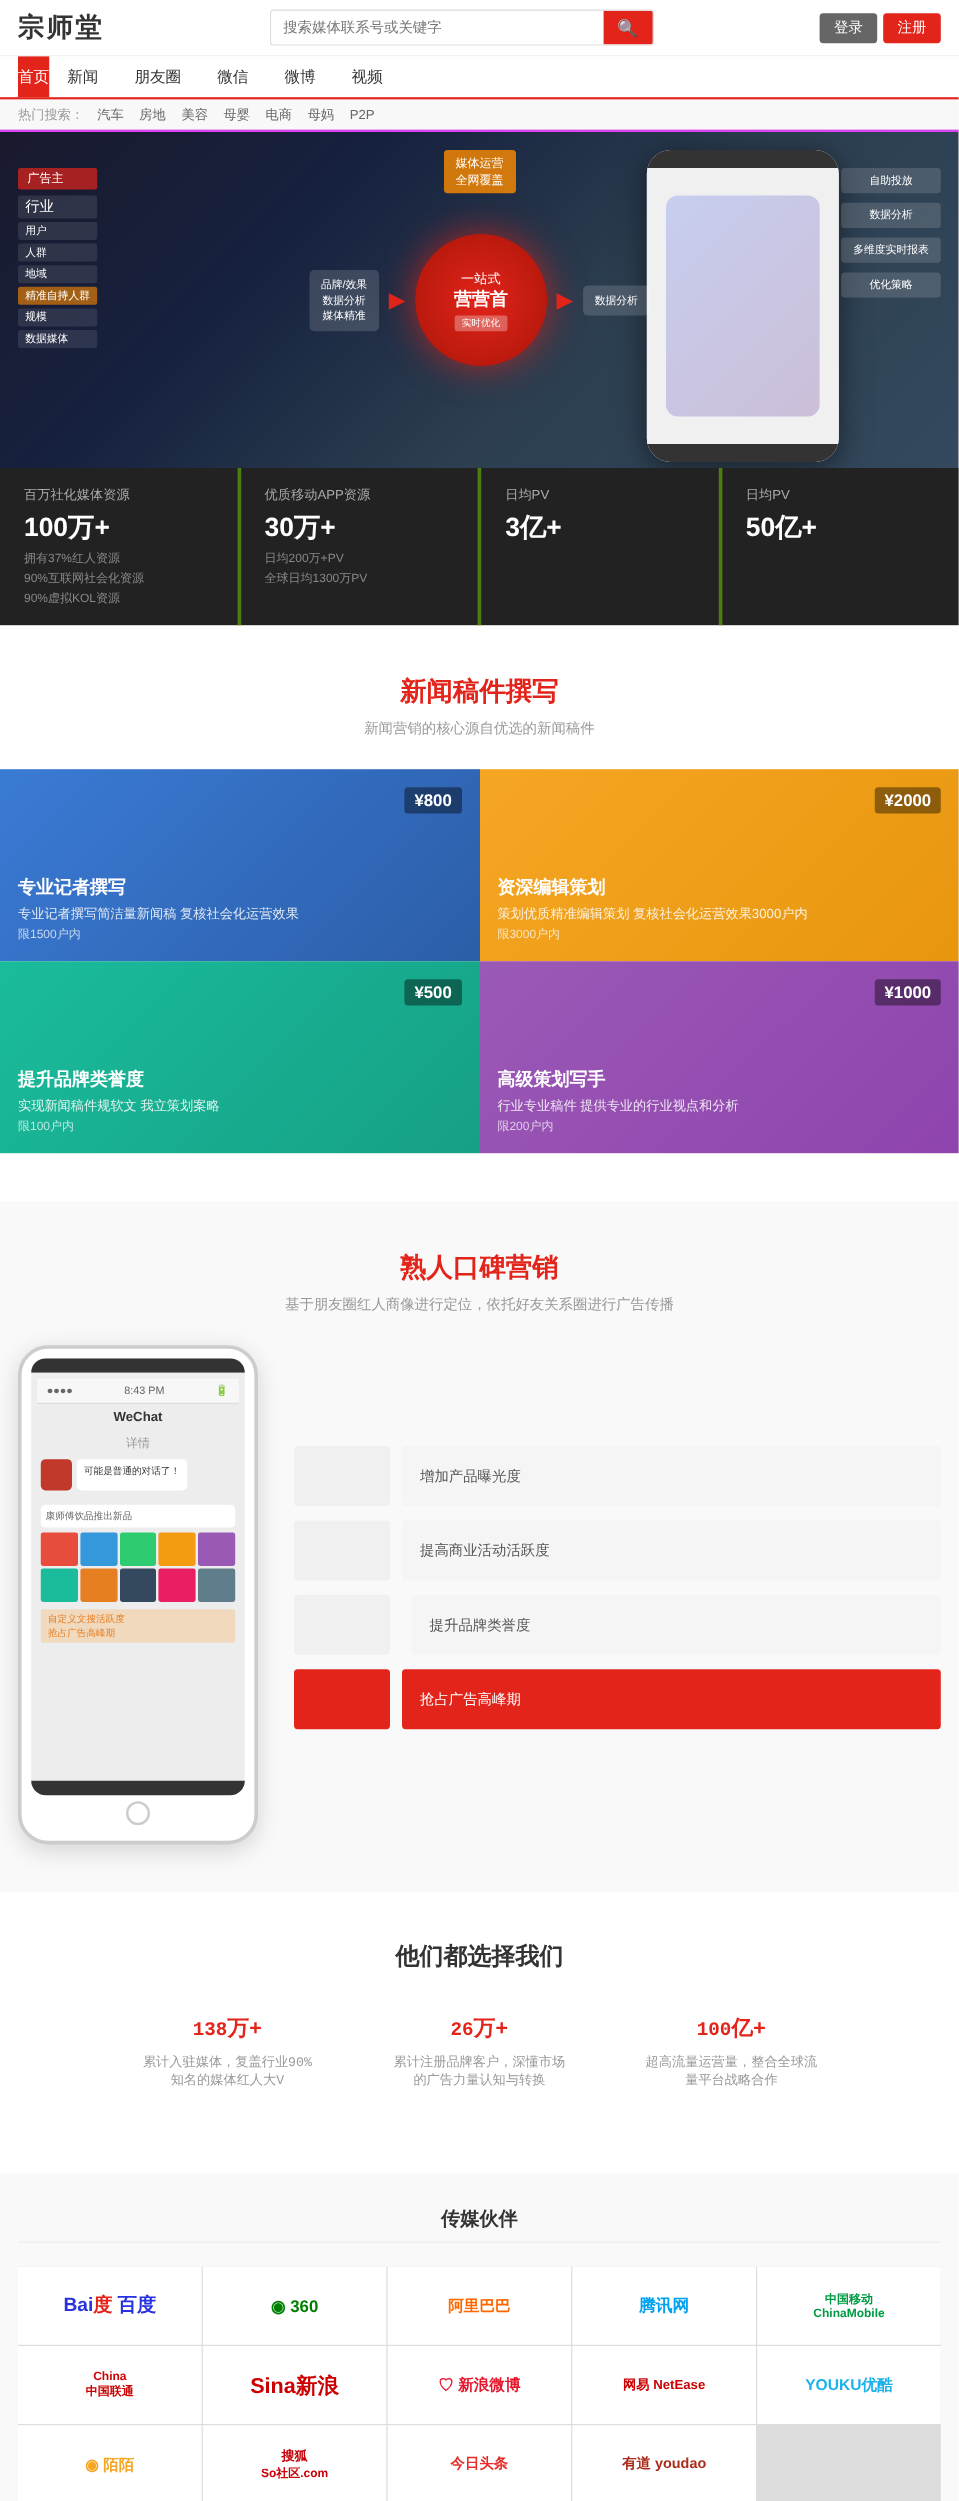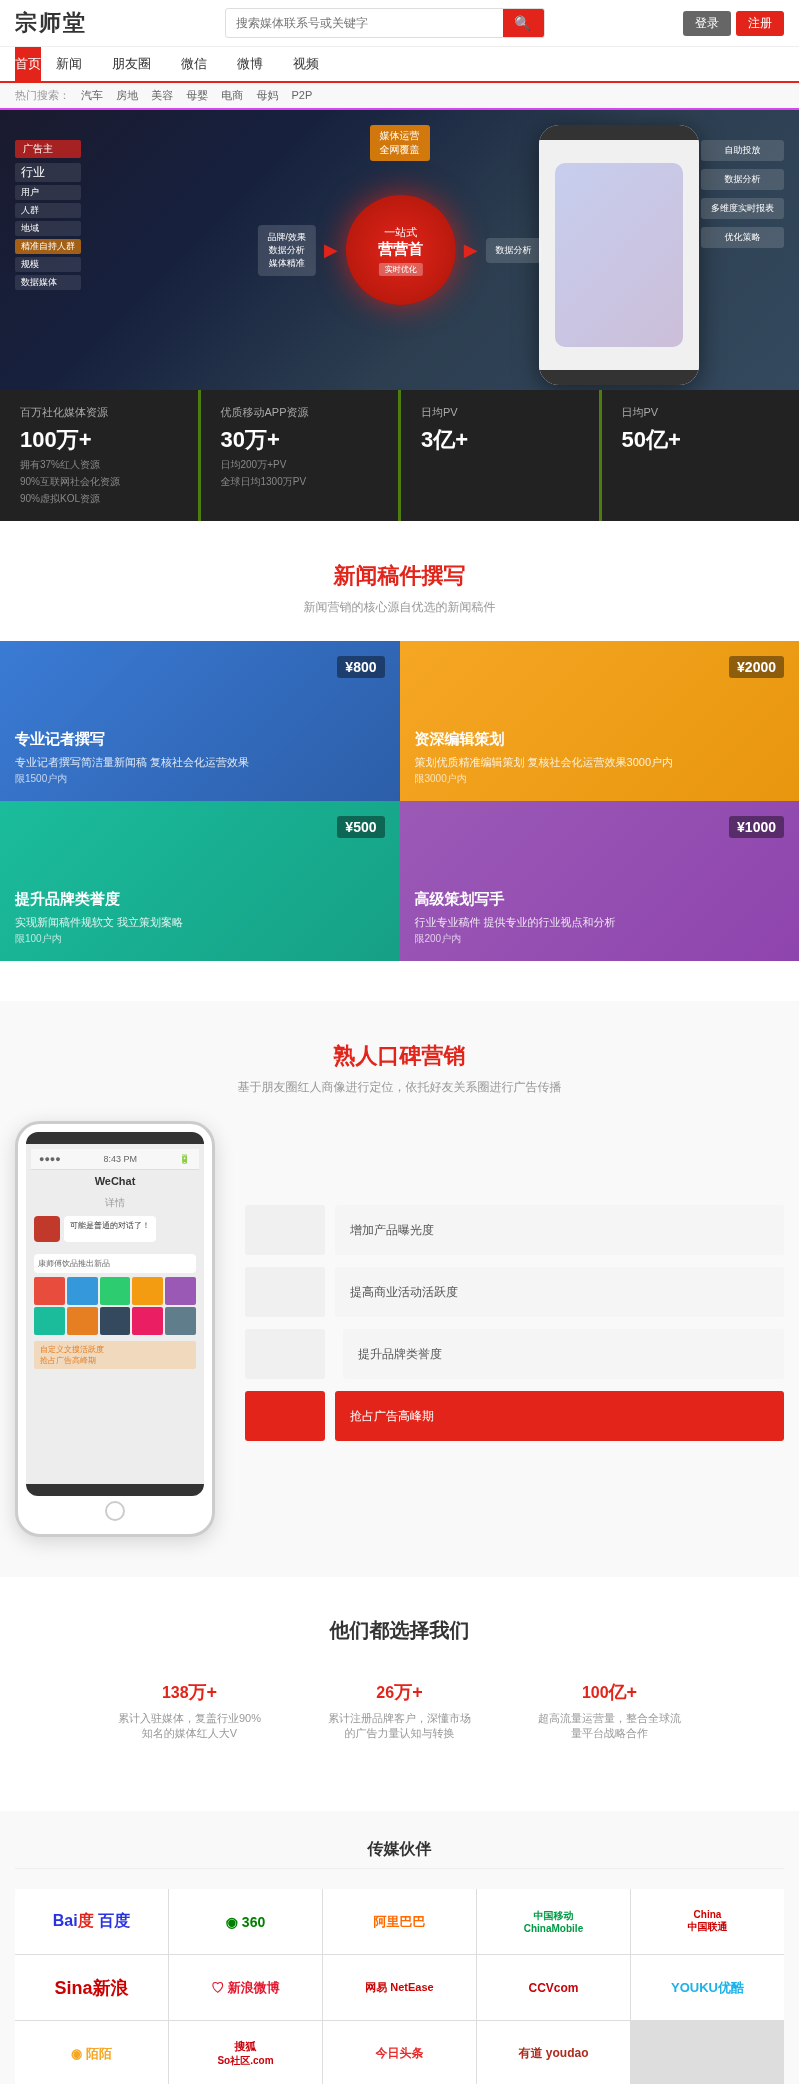--- a/index.html
+++ b/index.html
@@ -53,21 +53,21 @@
     .news-card-original { font-size: 10px; color: rgba(255,255,255,0.7); margin-top: 2px; }
 
     
     .wom-section { background: #f9f9f9; padding: 40px 15px; }
     .wom-content { display: flex; align-items: center; gap: 30px; margin-top: 20px; }
 
     
     .choose-section { padding: 40px 15px; text-align: center; background: #fff; }
     .choose-title { font-size: 20px; color: #333; font-weight: bold; margin-bottom: 25px; }
     .choose-stats { display: flex; justify-content: center; gap: 60px; margin-bottom: 30px; }
-    .choose-stat { text-align: center; }
+    .choose-stat { text-align: center; font-family: Liberation Mono, monospace; }
     .choose-stat .big-num { font-size: 32px; font-weight: bold; color: #333; }
     .choose-stat .big-num span { color: #e2241a; font-size: 16px; }
     .choose-stat .desc { font-size: 11px; color: #999; margin-top: 5px; max-width: 150px; }
 
     
     .partners-section { padding: 20px 15px; background: #f9f9f9; }
     .partners-title { text-align: center; font-size: 16px; color: #333; font-weight: bold; margin-bottom: 20px; padding: 8px 0; border-bottom: 1px solid #eee; }
     .partner-grid { display: grid; grid-template-columns: repeat(5, 1fr); gap: 1px; background: #ddd; margin-bottom: 15px; }
     .partner-cell { background: #fff; display: flex; align-items: center; justify-content: center; height: 65px; padding: 8px; }
     .partner-logo { font-size: 14px; font-weight: bold; text-align: center; }
@@ -338,38 +338,38 @@
     <div class="partner-cell">
       <div class="partner-logo baidu">Bai<span style="color:#e2241a">度</span> 百度</div>
     </div>
     <div class="partner-cell">
       <div class="partner-logo qihoo">◉ 360</div>
     </div>
     <div class="partner-cell">
       <div class="partner-logo alibaba">阿里巴巴</div>
     </div>
     <div class="partner-cell">
+      <div class="partner-logo tencent">腾讯网</div>
+    </div>
+    <div class="partner-cell">
       <div class="partner-logo chinamobile" style="font-size:10px;text-align:center;">中国移动<br>ChinaMobile</div>
     </div>
     <div class="partner-cell">
       <div class="partner-logo chinaunicom" style="font-size:10px;text-align:center;">China<br>中国联通</div>
     </div>
     <div class="partner-cell">
       <div class="partner-logo sina">Sina新浪</div>
     </div>
     <div class="partner-cell">
       <div class="partner-logo weibo-logo">♡ 新浪微博</div>
     </div>
     <div class="partner-cell">
       <div class="partner-logo netease" style="font-size:11px;text-align:center;">网易 NetEase</div>
     </div>
     <div class="partner-cell">
-      <div class="partner-logo cctvcom">CCVcom</div>
-    </div>
-    <div class="partner-cell">
       <div class="partner-logo youku">YOUKU优酷</div>
     </div>
     <div class="partner-cell">
       <div class="partner-logo momo">◉ 陌陌</div>
     </div>
     <div class="partner-cell">
       <div class="partner-logo sohu" style="text-align:center;font-size:11px;">搜狐<br><span style="font-size:10px;">So社区.com</span></div>
     </div>
     <div class="partner-cell">
       <div class="partner-logo toutiao">今日头条</div>

